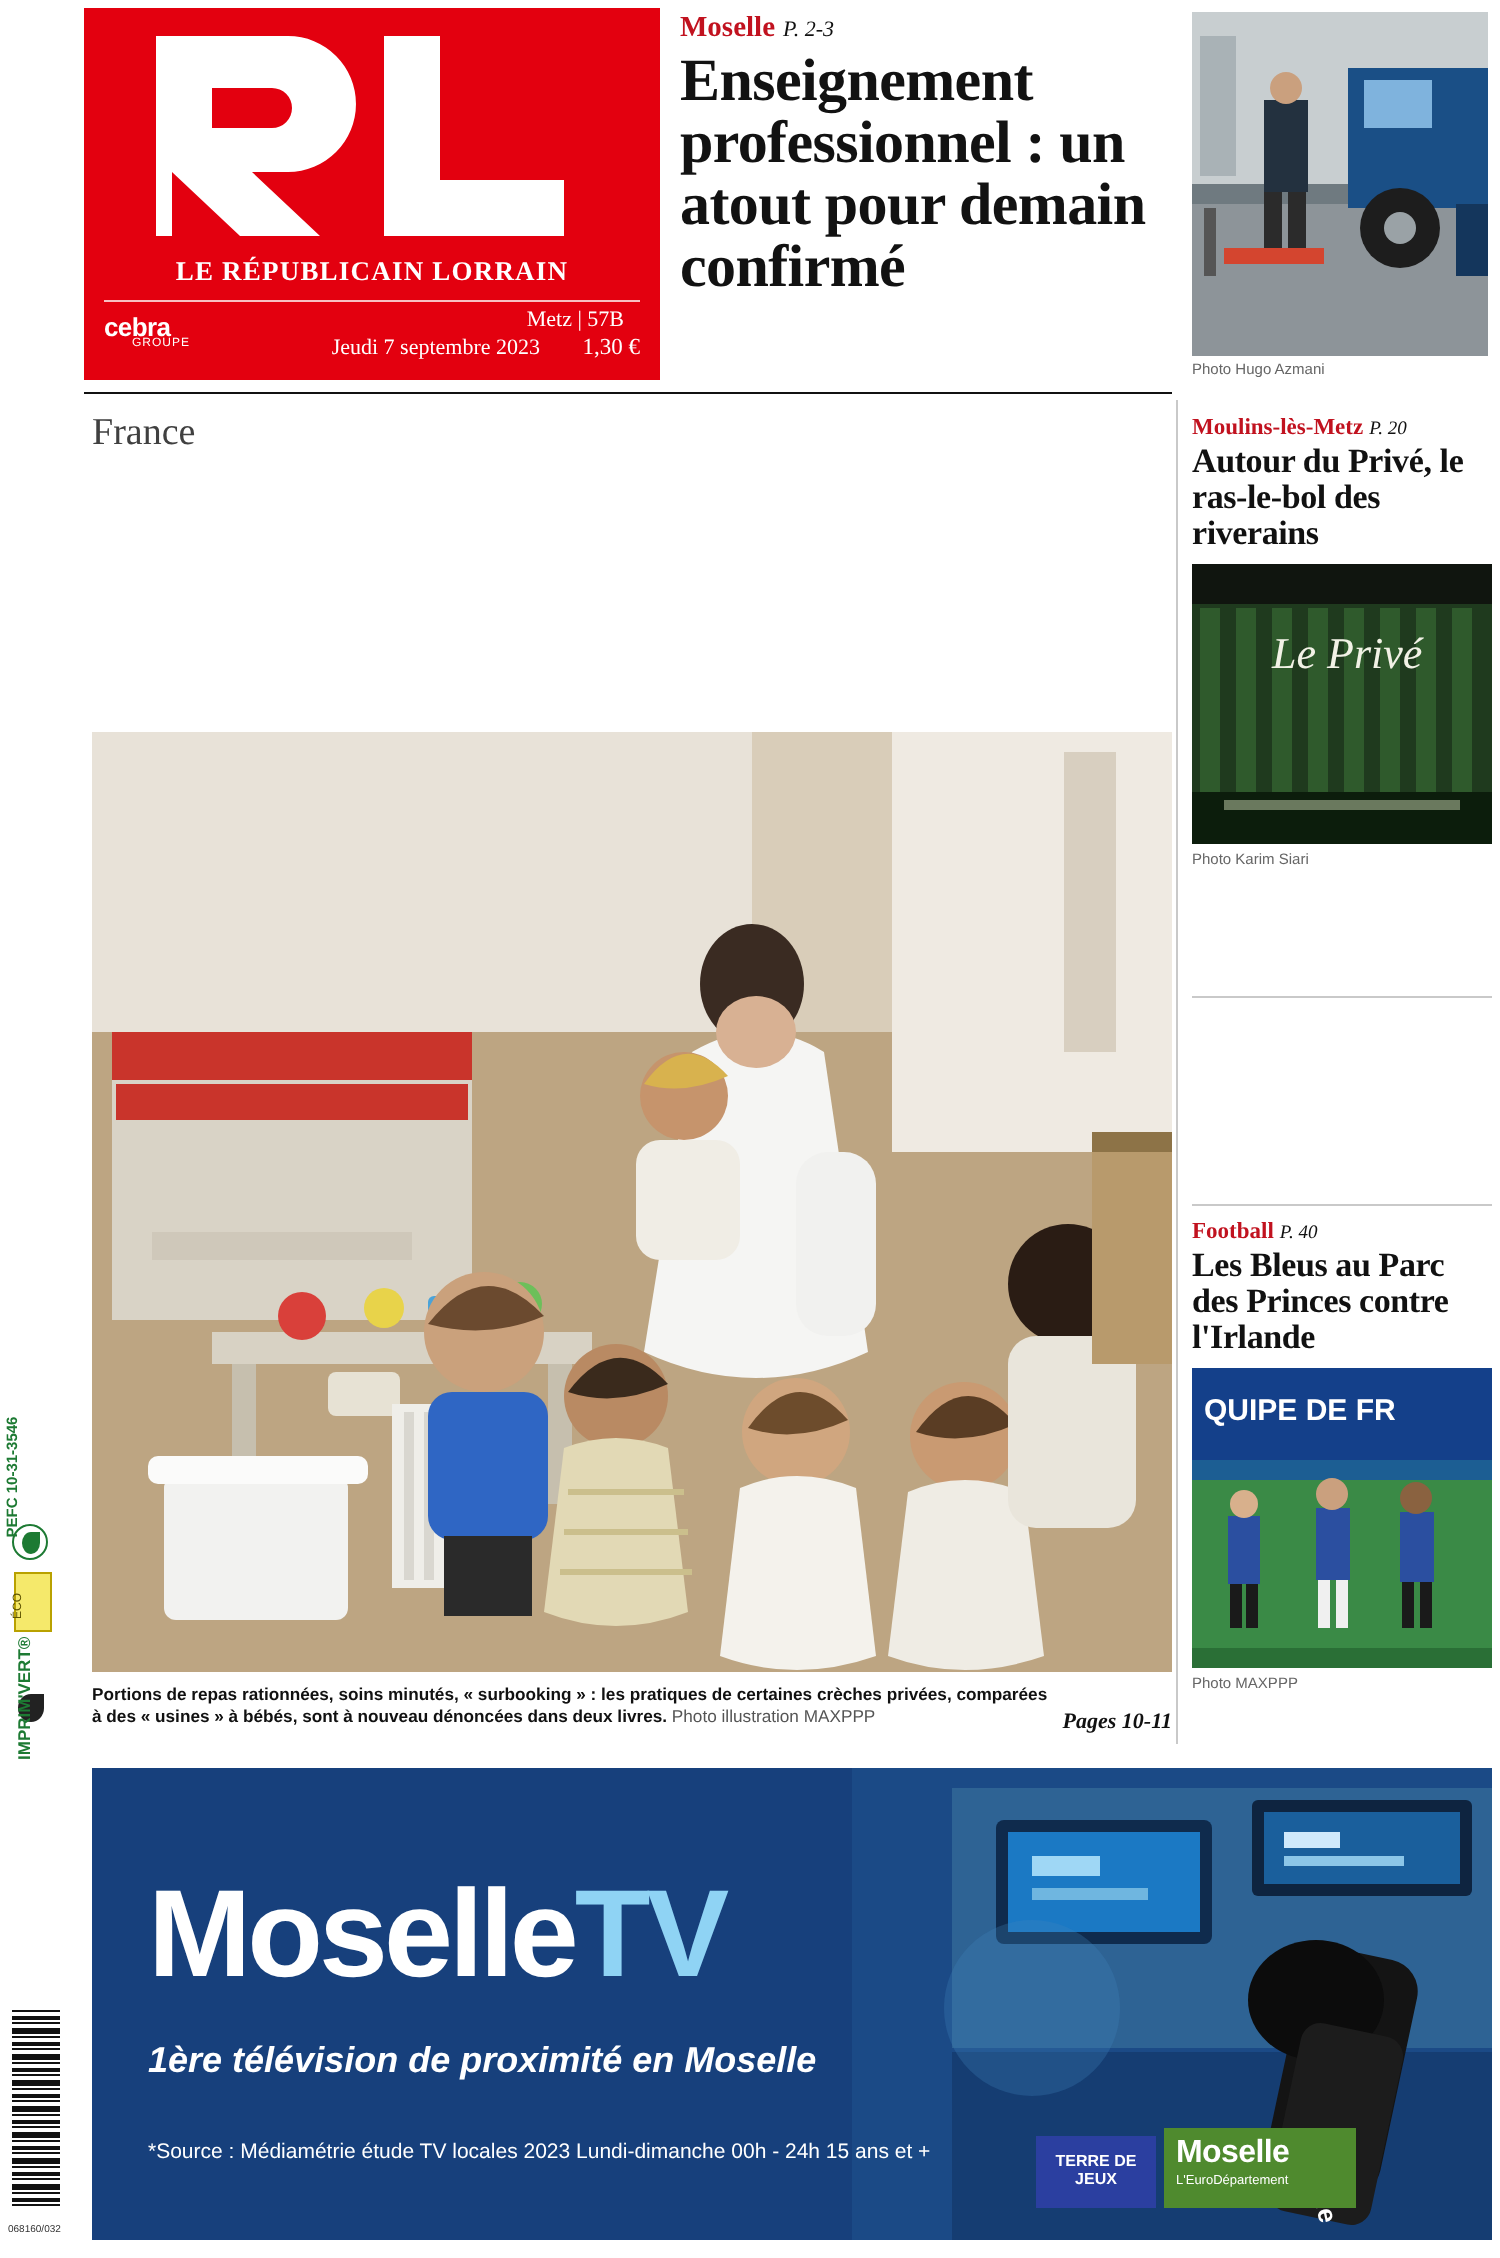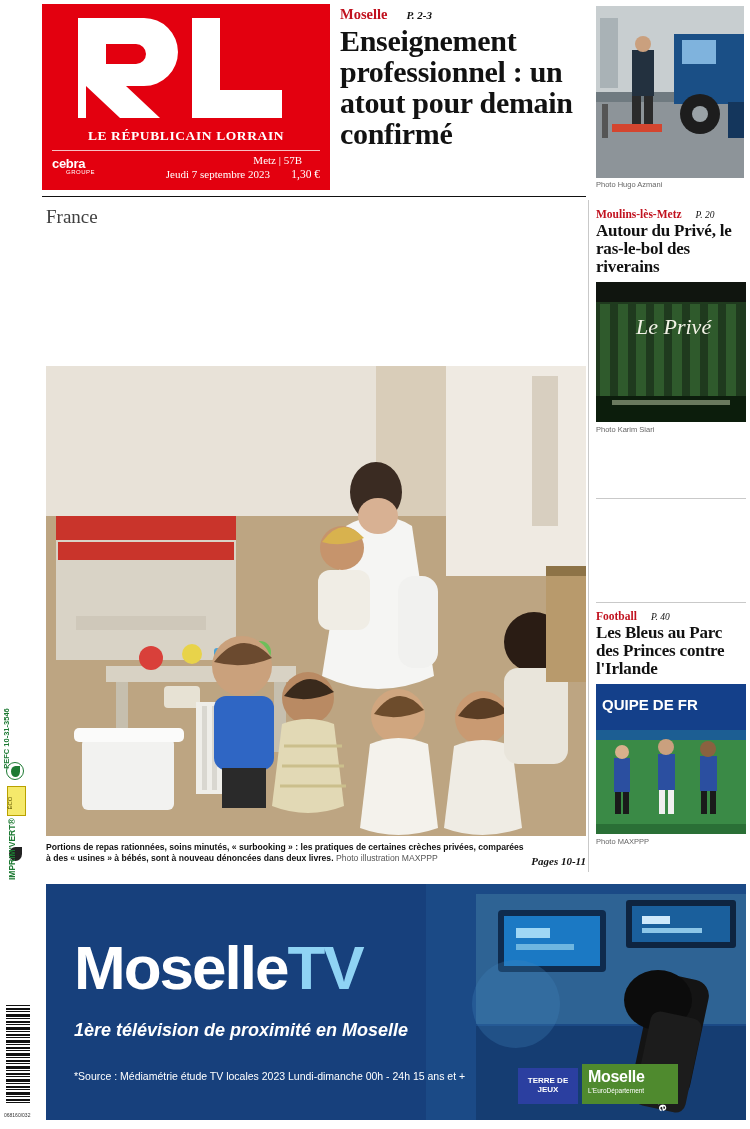--- a/index.html
+++ b/index.html
@@ -106,42 +106,42 @@
   .cebra {
     position: absolute; left: 10px; top: 152px;
     font-family: "Liberation Sans", sans-serif;
     font-weight: bold; font-size: 13px; letter-spacing: -.3px;
   }
   .cebra small {
     display: block; font-size: 6px; font-weight: normal;
     letter-spacing: .5px; margin-top: -2px; margin-left: 14px;
   }
   .md-line1, .md-line2 {
-    position: absolute; right: 28px;
+    position: absolute; right: 18px;
     font-family: "Liberation Serif", serif; font-size: 11px;
     white-space: nowrap;
   }
   .md-line1 { top: 150px; }
   .md-line2 { top: 164px; }
   .md-price-abs {
     position: absolute; right: 10px; top: 164px;
     font-size: 11.5px; font-weight: normal;
   }
 
   
   .teaser {
     position: absolute; left: 340px; top: 6px; width: 246px;
   }
   .teaser-kicker {
     font-family: "Liberation Serif", serif;
     font-weight: bold; font-size: 14.5px; color: #c1121f;
   }
   .teaser-kicker em {
-    color: #111; font-size: 11px; font-style: italic; font-weight: bold;
-    margin-left: 19px;
+    color: #111; font-size: 11px; font-style: italic; font-weight: normal;
+    margin-left: 4px;
   }
   .teaser-title {
     margin-top: 3px;
     font-family: "Liberation Serif", serif;
     font-weight: bold;
     font-size: 30px; line-height: 1.03;
     color: #121212;
     letter-spacing: -.3px;
   }
 
@@ -197,21 +197,21 @@
   }
 
   
   .rail { position: absolute; left: 596px; width: 150px; }
   .rail-kicker {
     font-family: "Liberation Serif", serif;
     font-weight: bold; font-size: 11.5px; color: #c1121f;
   }
   .rail-kicker em {
     color: #111; font-style: italic; font-weight: normal; font-size: 9.5px;
-    margin-left: 14px;
+    margin-left: 3px;
   }
   .rail-title {
     margin-top: 2px;
     font-family: "Liberation Serif", serif;
     font-weight: bold; font-size: 17px; line-height: 1.06; color: #111;
     letter-spacing: -.2px;
   }
   .rail-photo { width: 150px; overflow: hidden; background: #2a3b2f; }
   .rail-cap {
     font-family: "Liberation Sans", sans-serif;

